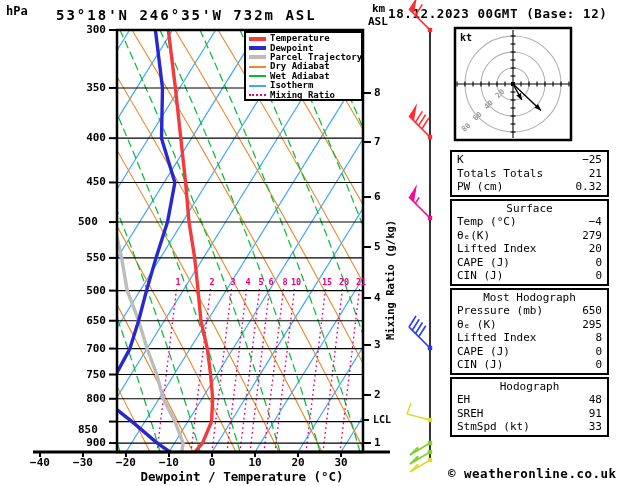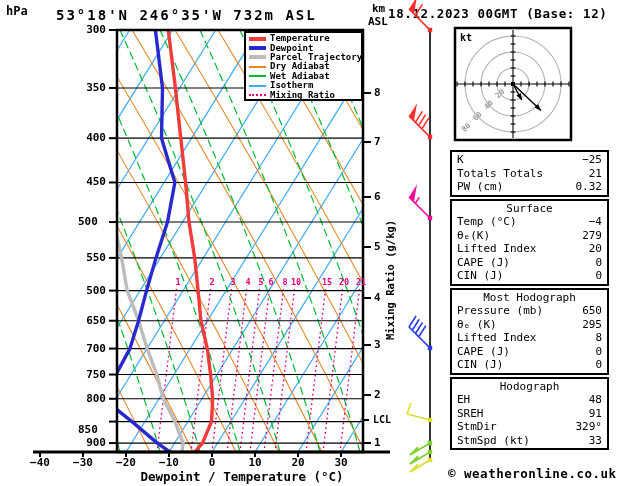--- a/index.html
+++ b/index.html
@@ -90,21 +90,20 @@
         <div class="brow"><span>Pressure (mb)</span><span>650</span></div>
         <div class="brow"><span>θₑ (K)</span><span>295</span></div>
         <div class="brow"><span>Lifted Index</span><span>8</span></div>
         <div class="brow"><span>CAPE (J)</span><span>0</span></div>
         <div class="brow"><span>CIN (J)</span><span>0</span></div>
       </div>
       <div class="box">
         <div class="title">Hodograph</div>
         <div class="brow"><span>EH</span><span>48</span></div>
         <div class="brow"><span>SREH</span><span>91</span></div>
-        <div class="brow"><span>StmDir</span><span>329°</span></div>
         <div class="brow"><span>StmSpd (kt)</span><span>33</span></div>
       </div>
     </div>
   <div class="t footer">© weatheronline.co.uk</div>
 
   <svg id="cv" width="629" height="486" viewBox="0 0 629 486">
       <defs>
         <clipPath id="chartclip">
           <rect x="117" y="30" width="246" height="422"></rect>
         </clipPath>

